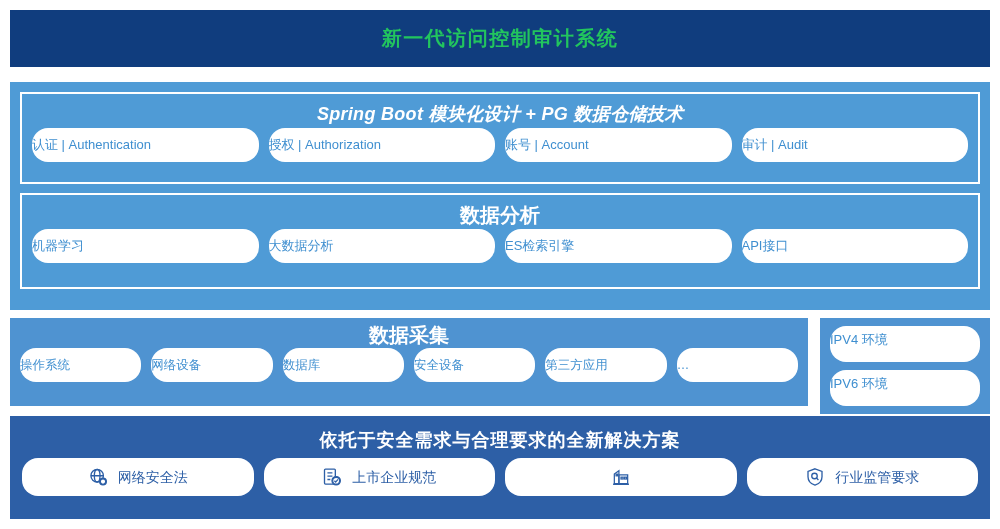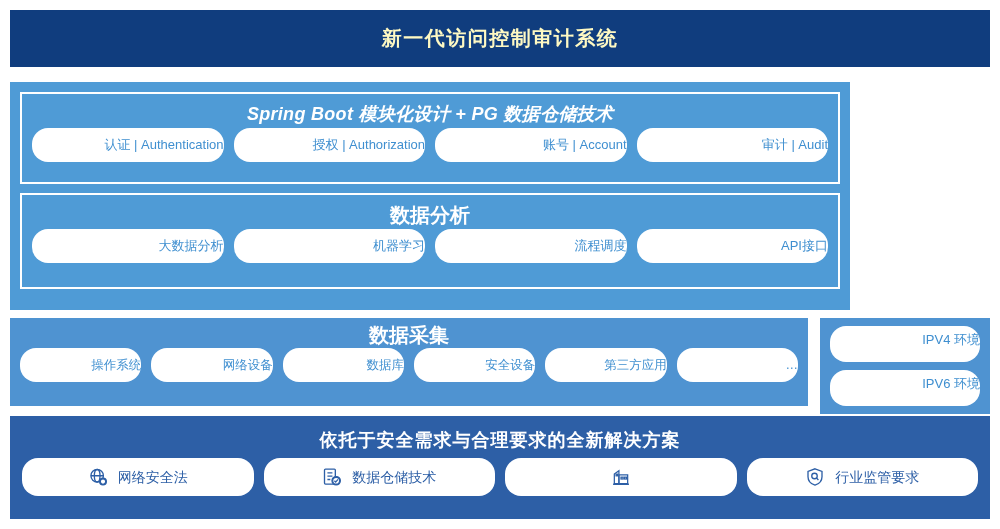--- a/index.html
+++ b/index.html
@@ -28,21 +28,21 @@
     left: 10px;
     top: 10px;
     width: 980px;
     height: 57px;
     background: #103d7e;
     display: flex;
     align-items: center;
     justify-content: center;
   }
   .header-title {
-    color: #fef9c3;
+    color: #22c55e;
     font-size: 20px;
     font-weight: bold;
     letter-spacing: 1.5px;
   }
 
   
   .panel {
     position: absolute;
     box-sizing: border-box;
     background: #4f9bd6;
@@ -75,32 +75,32 @@
     display: flex;
     gap: 10px;
   }
   .chip {
     flex: 1 1 0;
     background: #ffffff;
     color: #3f8fd0;
     font-size: 13px;
     height: 34px;
     line-height: 34px;
-    text-align: right;
+    text-align: left;
     white-space: nowrap;
     overflow: hidden;
     border-radius: 16px;
   }
   .chip.small { font-size: 12.5px; }
 
   
   #panel-platform {
     left: 10px;
     top: 82px;
-    width: 840px;
+    width: 980px;
     height: 228px;
     padding: 10px;
     display: flex;
     flex-direction: column;
     gap: 9px;
   }
   #group-springboot { height: 92px; }
   #group-analysis   { height: 96px; }
 
   
@@ -179,23 +179,23 @@
         <div class="chip">认证 | Authentication</div>
         <div class="chip">授权 | Authorization</div>
         <div class="chip">账号 | Account</div>
         <div class="chip">审计 | Audit</div>
       </div>
     </div>
 
     <div class="group" id="group-analysis">
       <div class="group-title">数据分析</div>
       <div class="row">
+        <div class="chip">机器学习</div>
         <div class="chip">大数据分析</div>
-        <div class="chip">机器学习</div>
-        <div class="chip">流程调度</div>
+        <div class="chip">ES检索引擎</div>
         <div class="chip">API接口</div>
       </div>
     </div>
 
   </div>
 
   <div class="panel mid" id="panel-collect">
     <div class="group-title">数据采集</div>
     <div class="row">
       <div class="chip small">操作系统</div>
@@ -234,21 +234,21 @@
           <svg width="20" height="20" viewBox="0 0 24 24" fill="none" stroke="#2d5fa6" stroke-width="1.6">
             <rect x="3" y="2.5" width="13" height="18" rx="1.2"></rect>
             <line x1="6.5" y1="7" x2="12.5" y2="7"></line>
             <line x1="6.5" y1="11" x2="12.5" y2="11"></line>
             <line x1="6.5" y1="15" x2="10" y2="15"></line>
             <circle cx="17" cy="16.5" r="5" fill="#ffffff"></circle>
             <circle cx="17" cy="16.5" r="4.2"></circle>
             <polyline points="14.9,16.6 16.4,18.1 19.2,14.9"></polyline>
           </svg>
         </span>
-        <span class="chip-label">数据仓储技术</span>
+        <span class="chip-label">上市企业规范</span>
       </div>
 
       <div class="chip">
         <span class="chip-icon">
           <svg width="20" height="20" viewBox="0 0 24 24" fill="none" stroke="#2d5fa6" stroke-width="1.5">
             <polygon points="4,8.5 9.5,4.5 9.5,20 4,20"></polygon>
             <polygon points="9.5,9.5 20,9.5 20,20 9.5,20"></polygon>
             <line x1="2.5" y1="20.6" x2="21.5" y2="20.6" stroke-width="1.8"></line>
             <rect x="12" y="12.2" width="2.6" height="2.2"></rect>
             <rect x="16.2" y="12.2" width="2.6" height="2.2"></rect>

